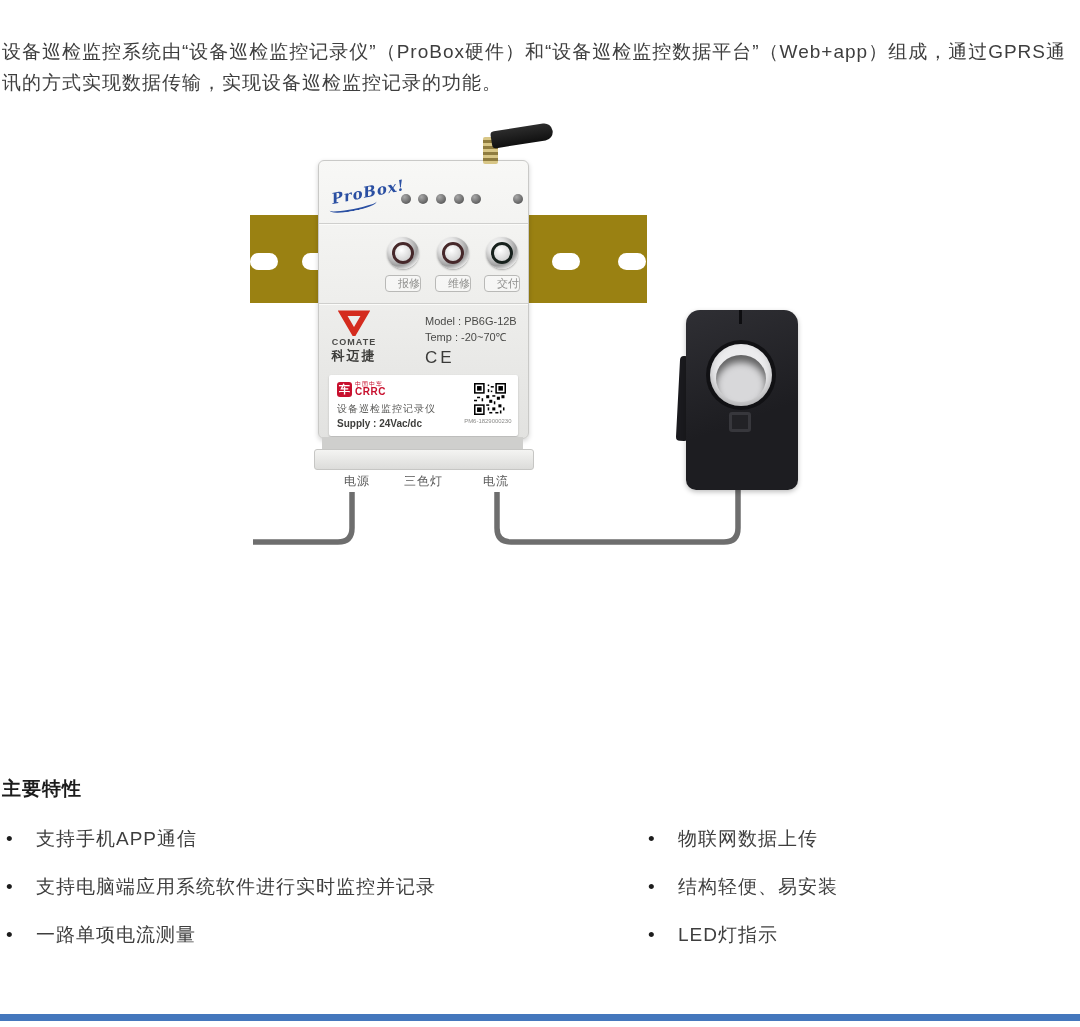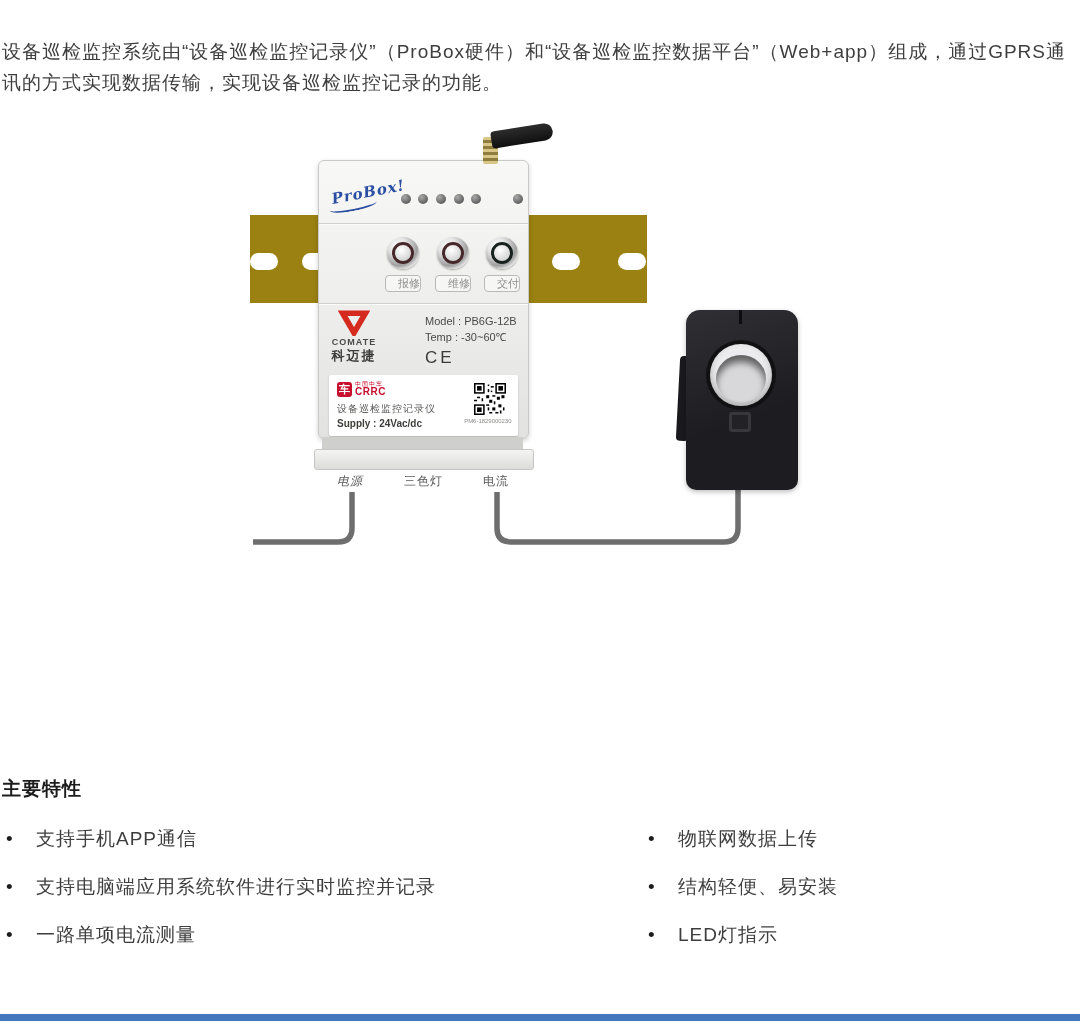--- a/index.html
+++ b/index.html
@@ -76,21 +76,21 @@
   #sticker-name { position:absolute; left:8px; top:27px; font-size:10px; color:#5a5a58; letter-spacing:1px; }
   #supply-text { position:absolute; left:8px; bottom:7px; font-size:10px; font-weight:bold; color:#3e3e3c; }
   #qr-code { position:absolute; right:12px; top:8px; width:32px; height:32px; }
   #serial-number { position:absolute; right:2px; top:42px; font-size:7px; color:#8a8a88; transform:scale(.85); }
 
   #dev-step1 { position:absolute; left:322px; top:437px; width:201px; height:14px; background:#cfcfcd; z-index:2; }
   #dev-step2 { position:absolute; left:314px; top:449px; width:218px; height:19px;
     background:linear-gradient(180deg,#f4f4f2,#dcdcda); border:1px solid #c6c6c4; border-radius:3px; z-index:2; }
 
   .port { position:absolute; top:473px; font-size:12px; color:#595959; letter-spacing:1px; z-index:2; }
-  #port-power { left:337px;font-style:italic; } #port-light { left:404px; } #port-current { left:483px; }
+  #port-power { left:344px; } #port-light { left:404px; } #port-current { left:483px; }
 
   #cables { position:absolute; left:240px; top:470px; width:580px; height:90px; z-index:1; }
 
   
   #ct { position:absolute; left:682px; top:308px; width:120px; height:182px; z-index:2; }
   #ct-body { position:absolute; left:4px; top:2px; width:112px; height:180px;
     background:linear-gradient(160deg,#2f2f34 0%,#1d1d21 60%); border-radius:14px 14px 10px 10px;
     box-shadow:0 2px 5px rgba(0,0,0,.25); }
   #ct-clip { position:absolute; left:-4px; top:48px; width:12px; height:85px; background:#1a1a1e;
     border-radius:4px; transform:rotate(3deg); }
@@ -160,21 +160,21 @@
       <div id="comate">
         <svg width="32" height="26" viewBox="0 0 36 32">
           <path d="M4 4 L32 4 L18 28 Z" fill="none" stroke="#d42b1e" stroke-width="7" stroke-linejoin="miter"></path>
         </svg>
         <div id="comate-en">COMATE</div>
         <div id="comate-cn">科迈捷</div>
       </div>
 
       <div id="model-block">
         <div>Model : PB6G-12B</div>
-        <div>Temp : -30~60℃</div>
+        <div>Temp : -20~70℃</div>
         <div id="ce-mark">CE</div>
       </div>
 
       <div id="sticker">
         <div id="crrc">
           <div id="crrc-square">车</div>
           <div id="crrc-text">
             <div id="crrc-cn">中国中车</div>
             <div id="crrc-en">CRRC</div>
           </div>

